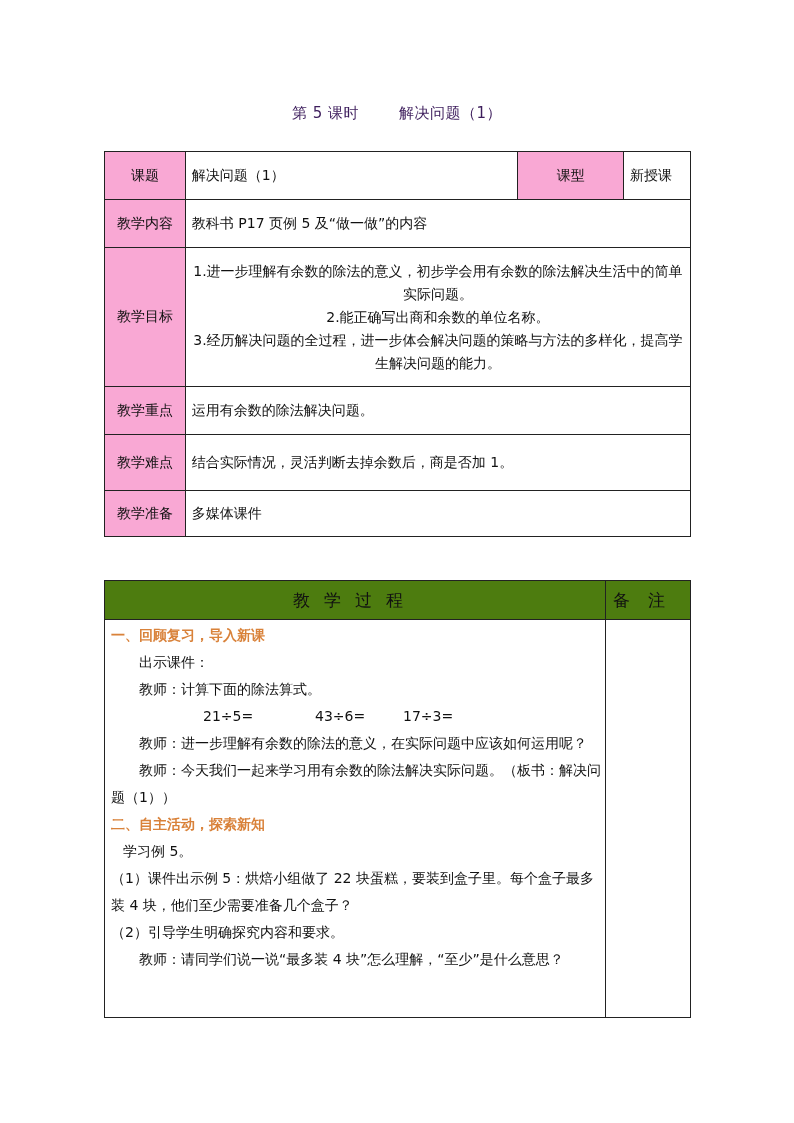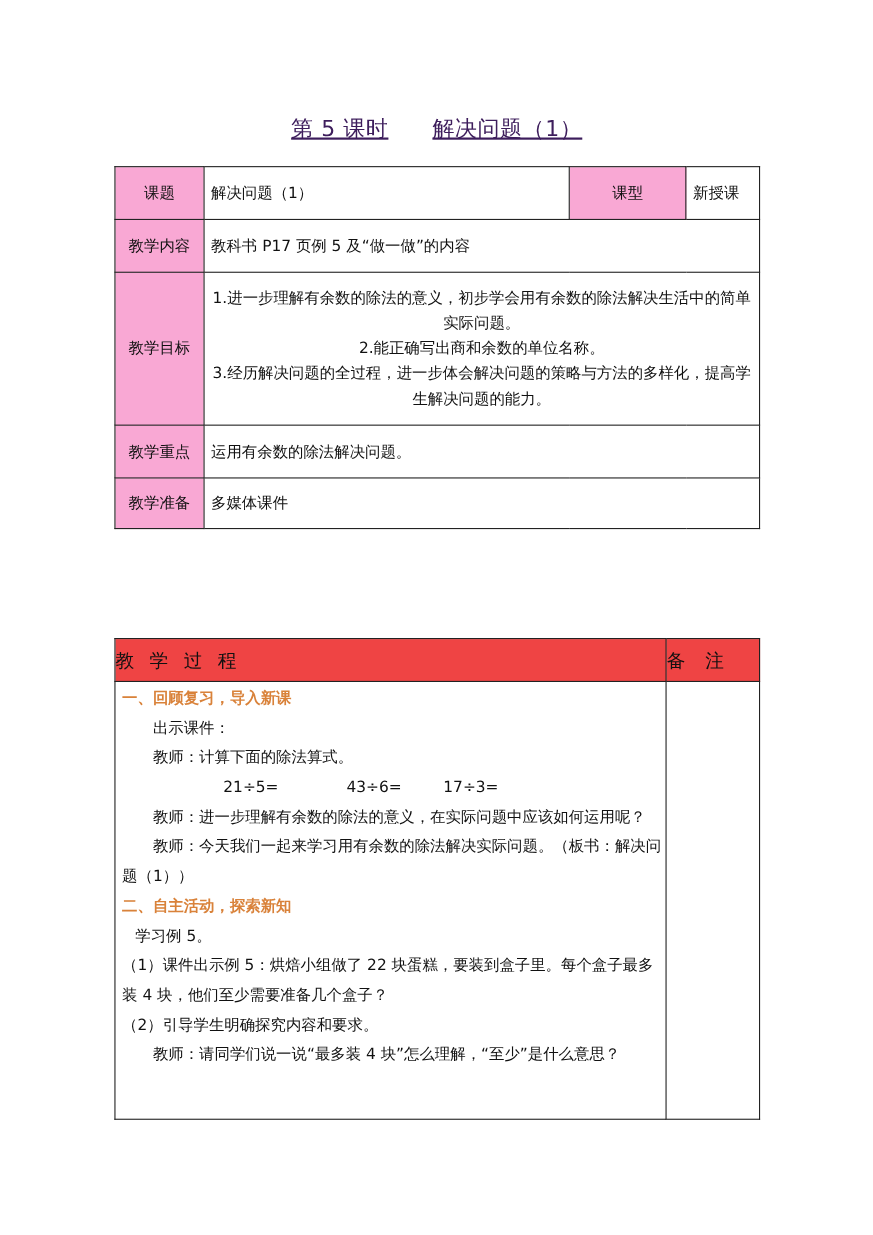--- a/index.html
+++ b/index.html
@@ -1,29 +1,29 @@
 <!DOCTYPE html>
 <html><head>
 <meta charset="utf-8">
 <style>
   html, body { margin: 0; padding: 0; background: #ffffff; }
   body { width: 794px; height: 1123px; position: relative; font-family: "DejaVu Sans", sans-serif; color: #111; }
   .title {
     position: absolute; top: 104px; left: 0; width: 794px; text-align: center;
-    font-size: 20px; color: #3d1d5c; letter-spacing: 0.5px; font-family: "DejaVu Sans", sans-serif; text-decoration: underline;
+    font-size: 15px; color: #3d1d5c; letter-spacing: 0.5px; font-family: "DejaVu Sans", sans-serif;
   }
   .title .gap { display: inline-block; width: 40px; }
   table { border-collapse: collapse; position: absolute; font-size: 14px; }
   td { border: 1px solid #222; padding: 0; vertical-align: middle; }
   .lbl { background: #f9a8d4; text-align: center; }
   #info { top: 151px; left: 104px; width: 587px; }
   #info td.val { padding-left: 6px; }
   #info .multi { line-height: 23px; padding: 6px 6px 6px 6px; text-align: center; }
   #proc { top: 580px; left: 104px; width: 587px; }
-  #proc .hdr { background: #ef4444; text-align: left; height: 38px; font-size: 17px; letter-spacing: 14px; }
+  #proc .hdr { background: #4d7c0f; text-align: center; height: 38px; font-size: 17px; letter-spacing: 14px; }
   #proc .body { vertical-align: top; padding: 2px 2px 4px 6px; line-height: 27px; font-size: 14px; }
   .sec { color: #d9823a; font-weight: bold; }
   .ind { text-indent: 28px; }
   .ind-sm { text-indent: 12px; }
   .formulas span { display: inline-block; }
 </style>
 </head>
 <body>
 
 <div class="title">
@@ -53,20 +53,24 @@
     <td class="val multi" colspan="3">
       <div>1.进一步理解有余数的除法的意义，初步学会用有余数的除法解决生活中的简单实际问题。</div>
       <div>2.能正确写出商和余数的单位名称。</div>
       <div>3.经历解决问题的全过程，进一步体会解决问题的策略与方法的多样化，提高学生解决问题的能力。</div>
     </td>
   </tr>
   <tr style="height:48px">
     <td class="lbl">教学重点</td>
     <td class="val" colspan="3">运用有余数的除法解决问题。</td>
   </tr>
+  <tr style="height:56px">
+    <td class="lbl">教学难点</td>
+    <td class="val" colspan="3">结合实际情况，灵活判断去掉余数后，商是否加 1。</td>
+  </tr>
   <tr style="height:46px">
     <td class="lbl">教学准备</td>
     <td class="val" colspan="3">多媒体课件</td>
   </tr>
 </tbody>
   </table>
 
 <table id="proc">
   <colgroup>
     <col style="width:502px">

